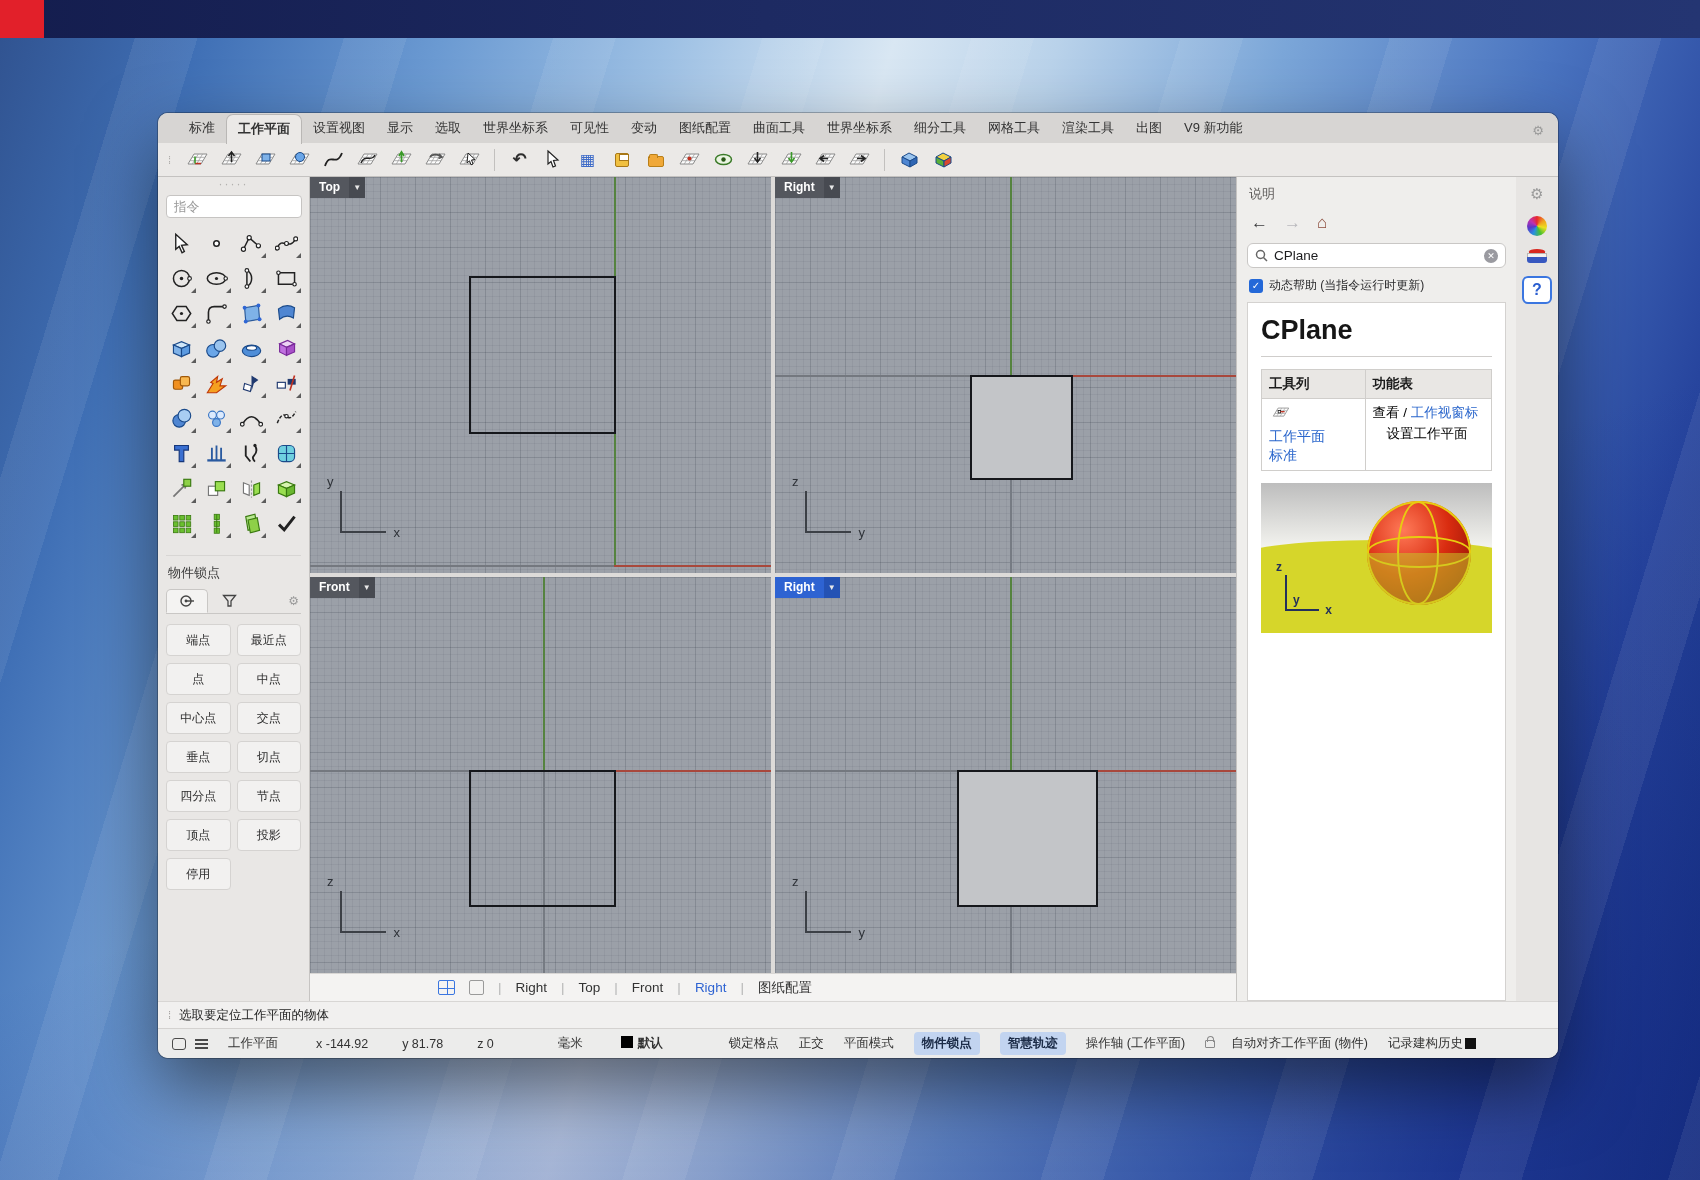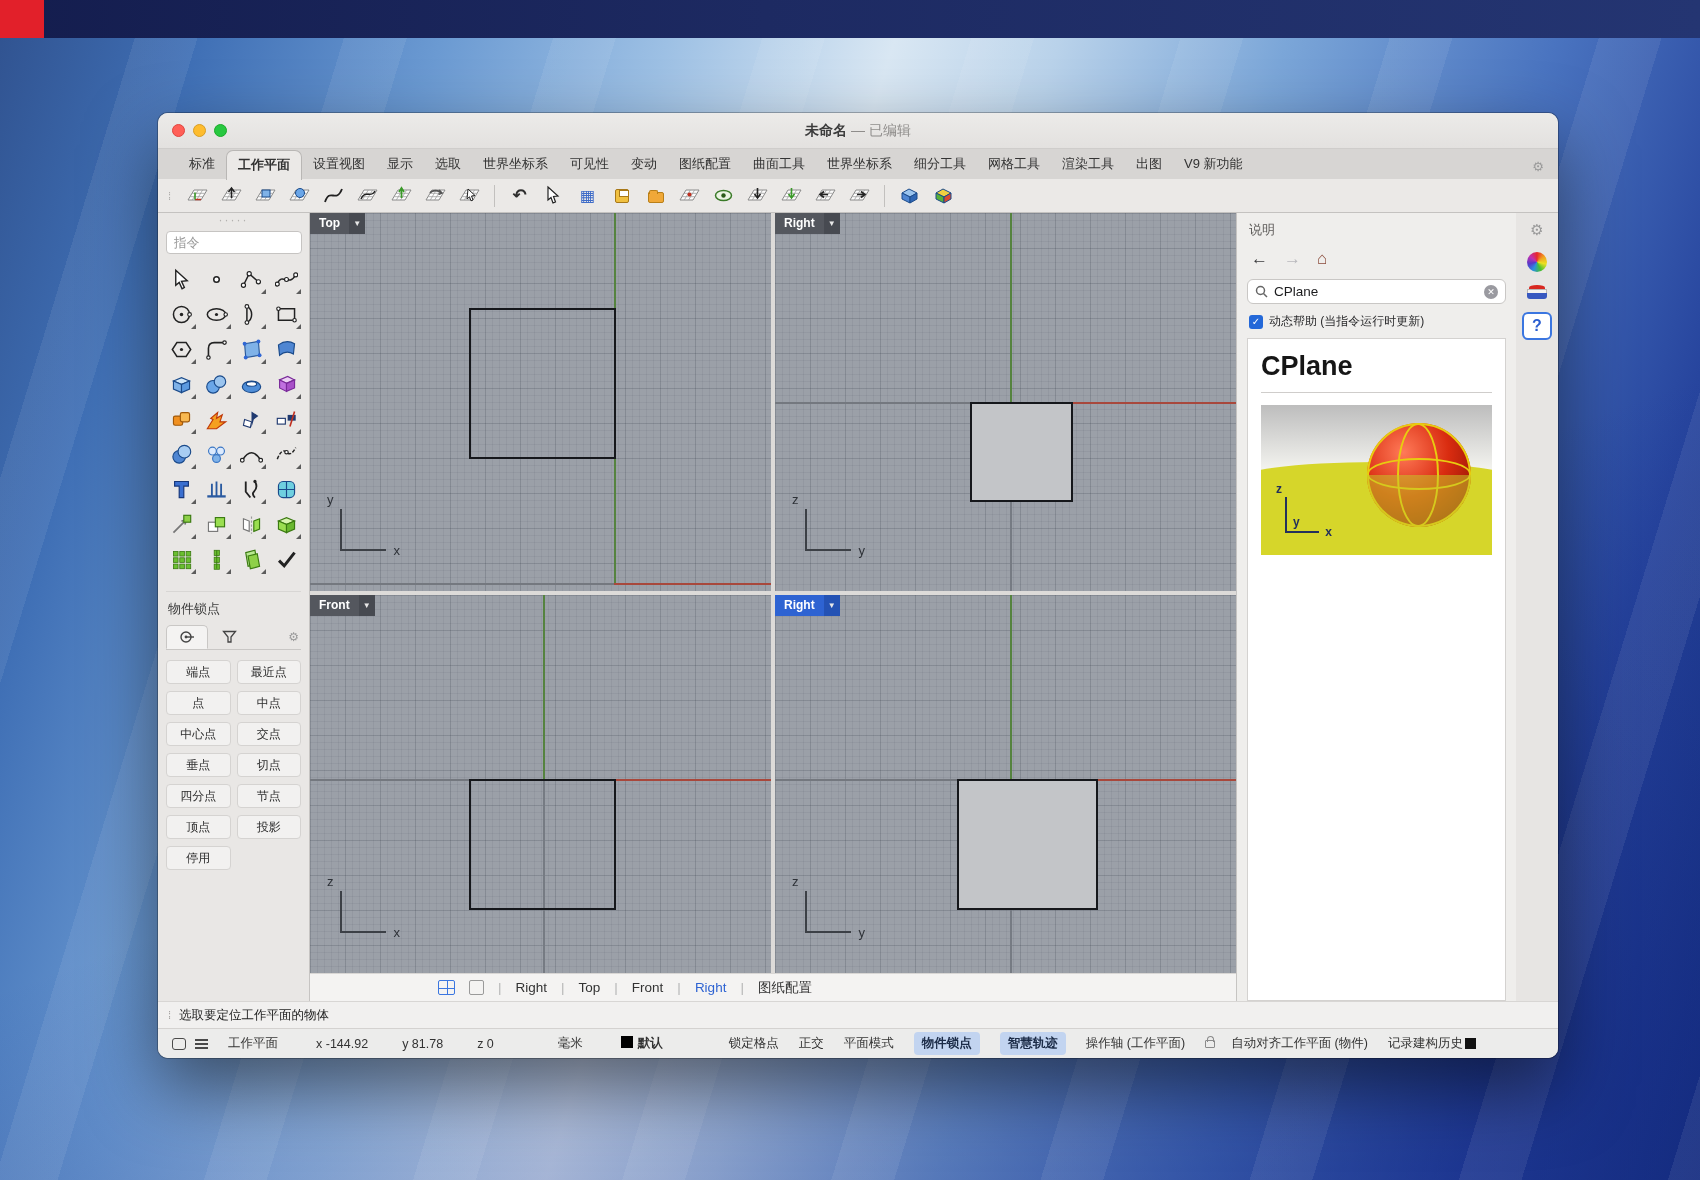--- a/index.html
+++ b/index.html
@@ -69,21 +69,21 @@
   .pc svg { width:23px; height:23px; }
   .pc.fly:after { content:""; position:absolute; right:3px; bottom:3px;
     border-left:5px solid transparent; border-bottom:5px solid #5c5c5c; }
   .osnap-sec { width:100%; margin-top:14px; padding:0 8px; }
   .osnap-title { font-size:13px; color:#3c3c3c; border-top:1px solid #d8d6d4; padding:8px 2px 6px; }
   .osnap-tabs { display:flex; align-items:flex-end; height:26px; border-bottom:1px solid #c9c7c5; position:relative; }
   .osnap-tab { width:42px; height:24px; display:flex; align-items:center; justify-content:center; }
   .osnap-tab.sel { background:#f4f3f2; border:1px solid #c9c7c5; border-bottom:1px solid #f4f3f2; border-radius:5px 5px 0 0; }
   .osnap-gear { position:absolute; right:2px; bottom:5px; font-size:12px; color:#9a9a9a; }
   .osnap-grid { display:grid; grid-template-columns:1fr 1fr; gap:7px 6px; margin-top:10px; }
-  .osnap-btn { height:24px; background:#f2f1f0; border:1px solid #d5d3d1; border-radius:4px;
+  .osnap-btn { height:32px; background:#f2f1f0; border:1px solid #d5d3d1; border-radius:4px;
     font-size:12px; color:#2d2d2d; display:flex; align-items:center; justify-content:center; }
 
   
   .vpcol { flex:1 1 auto; display:flex; flex-direction:column; min-width:0; }
   .vpgrid { flex:1 1 auto; display:grid; grid-template-columns:1fr 1fr; grid-template-rows:1fr 1fr;
     gap:4px; background:#dddbd9; min-height:0; }
   .vp { position:relative; overflow:hidden; background-color:#9ba0a8;
     background-image:
       linear-gradient(rgba(60,66,78,.16) 1px, transparent 1px),
       linear-gradient(90deg, rgba(60,66,78,.16) 1px, transparent 1px),
@@ -201,30 +201,20 @@
       <defs>
     <g id="cpg">
           <path d="M2 15 L8 5 L21 5 L15 15 Z" fill="#fdfdfd" stroke="#8a8a8a" stroke-width="1"></path>
     <path d="M6 8.3 L19 8.3 M4 11.7 L17 11.7 M12.3 5 L6.3 15 M16.6 5 L10.6 15" stroke="#a0a0a0" stroke-width=".8" fill="none"></path>
         </g>
   </defs>
     </svg>
 
   <div class="window">
 
-    <div class="titlebar">
-      <div class="lights">
-        <span class="light red"></span>
-        <span class="light yellow"></span>
-        <span class="light green"></span>
-      </div>
-      <div class="title">
-        <span>未命名</span> <span class="edited">— 已编辑</span>
-      </div>
-    </div>
 
     <div class="tabrow">
       <span class="tab">标准</span>
       <span class="tab active">工作平面</span>
       <span class="tab">设置视图</span>
       <span class="tab">显示</span>
       <span class="tab">选取</span>
       <span class="tab">世界坐标系</span>
       <span class="tab">可见性</span>
       <span class="tab">变动</span>
@@ -753,20 +743,45 @@
             </svg>
           <span class="q">CPlane</span>
           <span class="clear-btn">✕</span>
         </div>
         <div class="help-check">
           <span class="checkbox">✓</span>
           <span>动态帮助 (当指令运行时更新)</span>
         </div>
         <div class="help-card">
           <div class="help-h1">CPlane</div>
+          <table class="help-table">
+            <tbody>
+                <tr>
+              <th>工具列</th>
+              <th>功能表</th>
+            </tr>
+            <tr>
+              <td style="width:45%">
+                <svg width="24" height="17" viewBox="0 0 23 21">
+                      <use href="#cpg"></use>
+                      <rect x="8" y="8" width="3" height="3" fill="#fff" stroke="#222"></rect>
+                      <path d="M11 9.5 L16 9.5" stroke="#c03020" stroke-width="1.6"></path>
+                    </svg>
+                <div class="tcell-links">
+                  <span class="hlink">工作平面</span>
+                  <span class="hlink">标准</span>
+                </div>
+              </td>
+              <td class="mcell">
+                <span>查看 / </span><span class="hlink">工作视窗标</span>
+                <div class="l2">设置工作平面</div>
+              </td>
+            </tr>
+          </tbody>
+            </table>
           <div class="sphere-img">
             <div class="ground-curve"></div>
             <div class="sphere">
               <span class="s-ring" style="inset:0"></span>
               <span class="s-ring" style="left:0;right:0;top:34%;height:30%"></span>
               <span class="s-ring" style="top:0;bottom:0;left:29%;width:40%"></span>
               <span class="s-hemi"></span>
             </div>
             <div class="img-triad">
               <span class="z">z</span>

